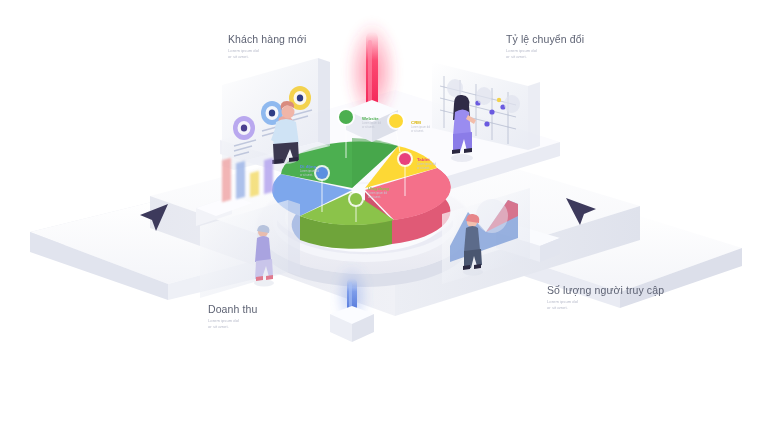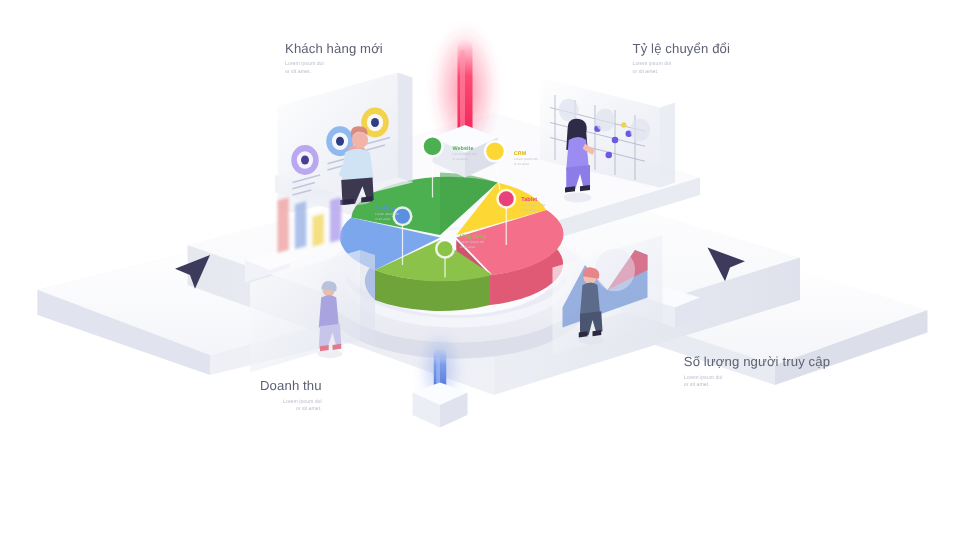--- a/index.html
+++ b/index.html
@@ -300,21 +300,21 @@
   </div>
 
   <div class="lbl" style="left:492px;top:33px;margin-left:14px;">
     <div class="t">Tỷ lệ chuyển đổi</div>
     <div class="s">
       <span>Lorem ipsum dol</span><br>
       <span>or sit amet.</span>
     </div>
   </div>
 
-  <div class="lbl" style="left:208px;top:303px;text-align:right;">
+  <div class="lbl" style="left:208px;top:303px;">
     <div class="t">Doanh thu</div>
     <div class="s">
       <span>Lorem ipsum dol</span><br>
       <span>or sit amet.</span>
     </div>
   </div>
 
   <div class="lbl" style="left:502px;top:284px;margin-left:45px;">
     <div class="t">Số lượng người truy cập</div>
     <div class="s">

